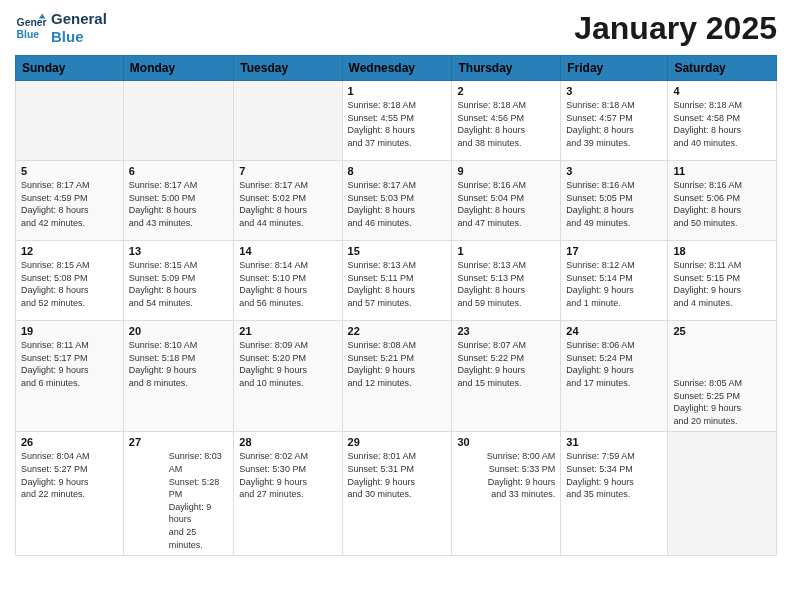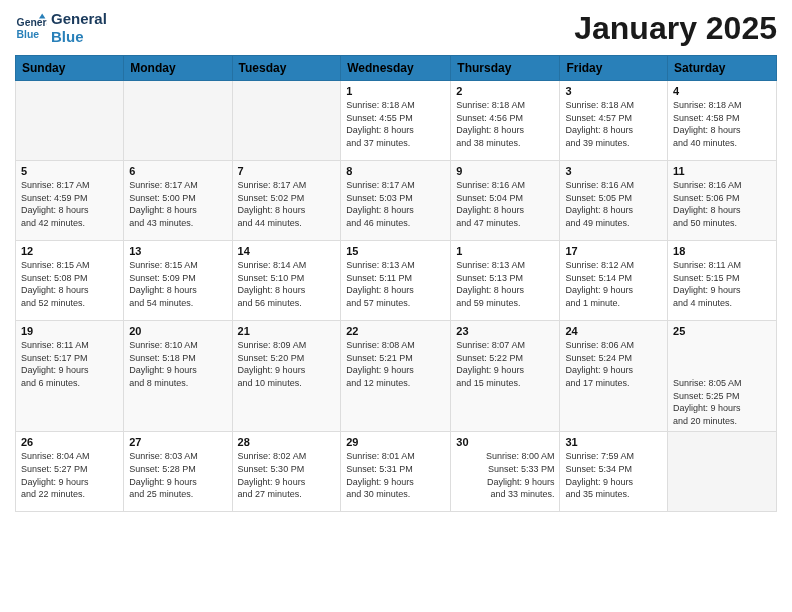--- a/index.html
+++ b/index.html
@@ -308,21 +308,21 @@
         <tr>
           <td>
             <div class="day-num">26</div>
             <div class="day-info" style="white-space: pre-line;">Sunrise: 8:04 AM
 Sunset: 5:27 PM
 Daylight: 9 hours
 and 22 minutes.</div>
           </td>
           <td>
             <div class="day-num">27</div>
-            <div class="day-info" style="white-space: pre-line;">Sunrise: 8:03 AM
+            <div class="day-info" style="white-space: pre-line; margin-left: 40px;">Sunrise: 8:03 AM
 Sunset: 5:28 PM
 Daylight: 9 hours
 and 25 minutes.</div>
           </td>
           <td>
             <div class="day-num">28</div>
             <div class="day-info" style="white-space: pre-line;">Sunrise: 8:02 AM
 Sunset: 5:30 PM
 Daylight: 9 hours
 and 27 minutes.</div>

